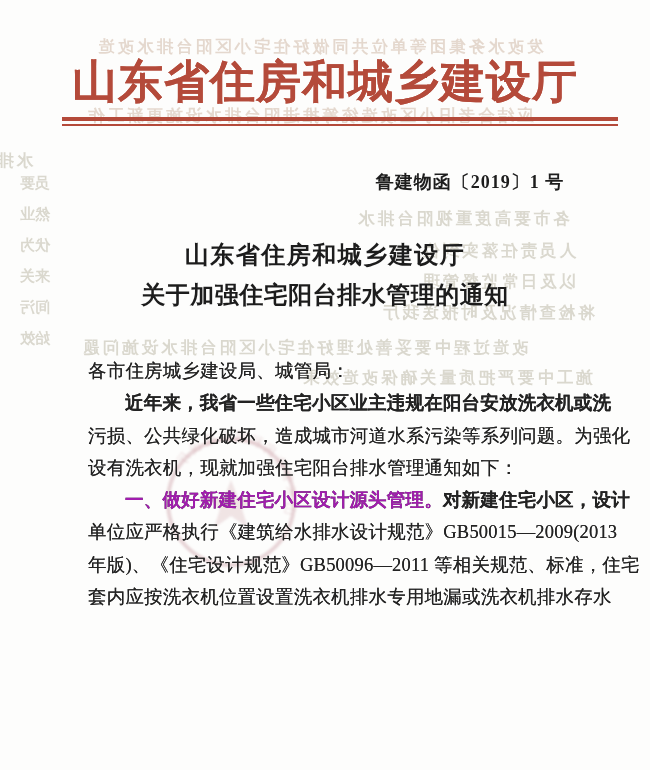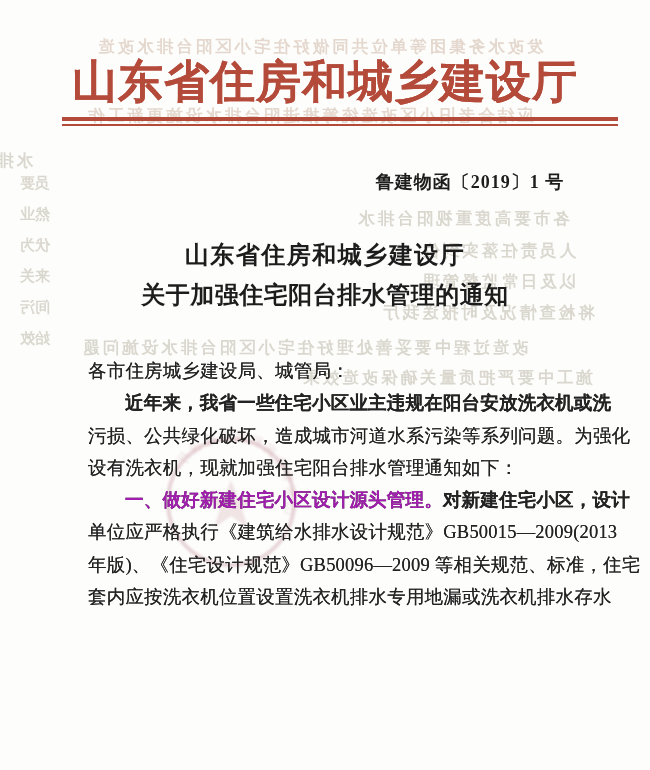--- a/index.html
+++ b/index.html
@@ -125,17 +125,17 @@
   <div class="abs doc-title t1">山东省住房和城乡建设厅</div>
   <div class="abs doc-title t2">关于加强住宅阳台排水管理的通知</div>
 
   <div class="abs body-block">
     <div class="bline">各市住房城乡建设局、城管局：</div>
     <div class="bline indent"><b></b><span>近年来，我省一些住宅小区业主违规在阳台安放洗衣机或洗</span></div>
     <div class="bline"><b></b><span>污损、公共绿化破坏，造成城市河道水系污染等系列问题。为强化</span></div>
     <div class="bline"><b></b><span>设有洗衣机，现就加强住宅阳台排水管理通知如下：</span></div>
     <div class="bline indent"><b>一、做好新建住宅小区设计源头管理。</b><span>对新建住宅小区，设计</span></div>
     <div class="bline"><b></b><span>单位应严格执行《建筑给水排水设计规范》GB50015—2009(2013</span></div>
-    <div class="bline"><b></b><span>年版)、《住宅设计规范》GB50096—2009 等相关规范、标准，住宅</span></div>
+    <div class="bline"><b></b><span>年版)、《住宅设计规范》GB50096—2011 等相关规范、标准，住宅</span></div>
     <div class="bline"><b></b><span>套内应按洗衣机位置设置洗衣机排水专用地漏或洗衣机排水存水</span></div>
   </div>
 
 </div>
 
 </body></html>

